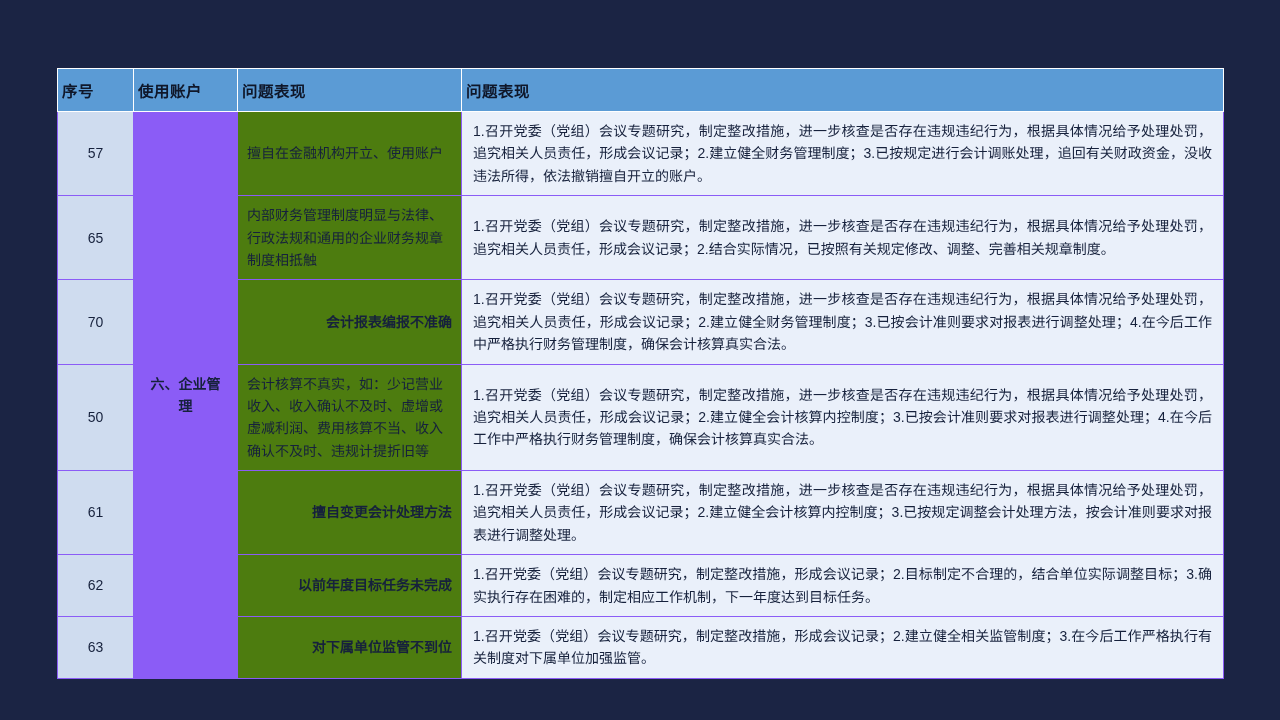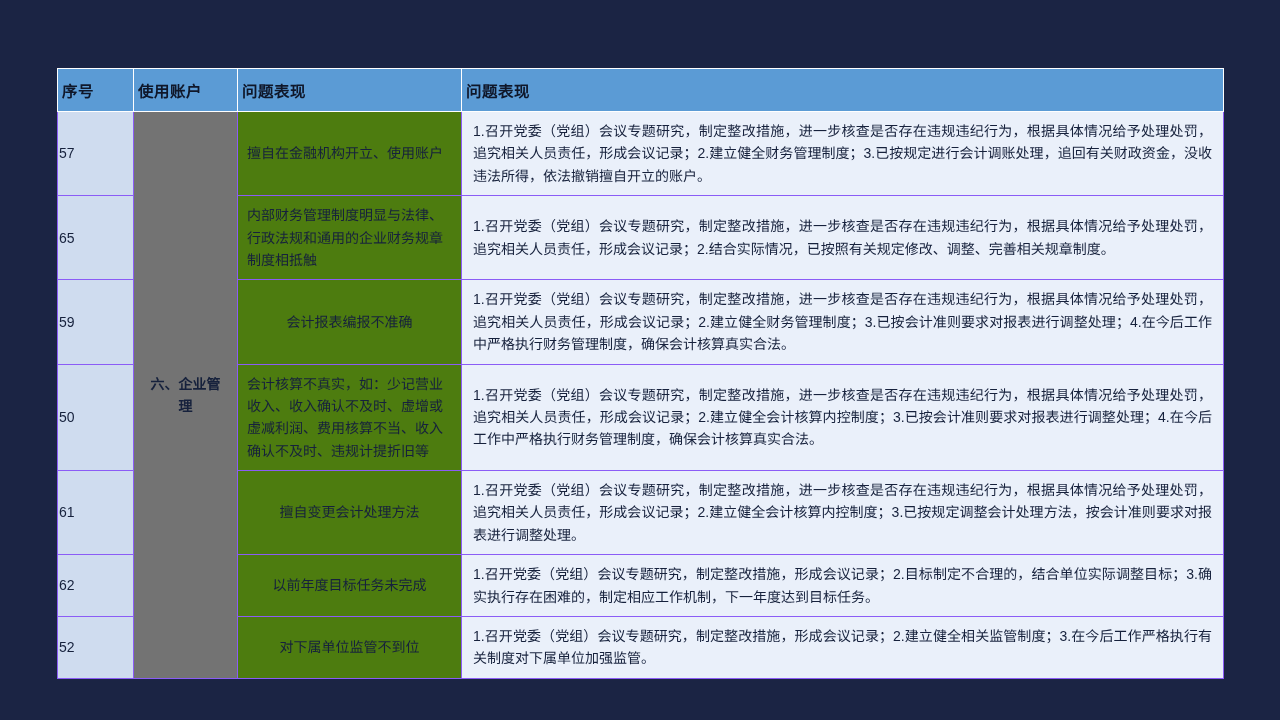--- a/index.html
+++ b/index.html
@@ -48,38 +48,40 @@
     letter-spacing: 0.5px;
   }
   table.audit td {
     border: 1px solid #8b5cf6;
     font-size: 14px;
     color: #16213c;
     vertical-align: middle;
     line-height: 1.6;
   }
   td.num {
+    text-align: center;
     background: #cfdcef;
     font-size: 14px;
   }
   td.cat {
     text-align: center;
-    background: #737373;
+    background: #8b5cf6;
     font-weight: bold;
     font-size: 15px;
     line-height: 1.7;
     padding: 0 12px;
   }
   td.issue {
     background: #4d7c0f;
     padding: 8px 9px;
     text-align: left;
   }
   td.issue.center {
-    text-align: center;
+    text-align: right;
+    font-weight: bold;
   }
   td.guide {
     background: #eaf0fa;
     padding: 8px 11px;
     text-align: justify;
     text-justify: inter-ideograph;
     line-height: 1.62;
   }
 </style>
 </head>
@@ -108,40 +110,40 @@
           <td class="cat" rowspan="7">六、企业管理</td>
           <td class="issue">擅自在金融机构开立、使用账户</td>
           <td class="guide">1.召开党委（党组）会议专题研究，制定整改措施，进一步核查是否存在违规违纪行为，根据具体情况给予处理处罚，追究相关人员责任，形成会议记录；2.建立健全财务管理制度；3.已按规定进行会计调账处理，追回有关财政资金，没收违法所得，依法撤销擅自开立的账户。</td>
         </tr>
         <tr>
           <td class="num">65</td>
           <td class="issue">内部财务管理制度明显与法律、行政法规和通用的企业财务规章制度相抵触</td>
           <td class="guide">1.召开党委（党组）会议专题研究，制定整改措施，进一步核查是否存在违规违纪行为，根据具体情况给予处理处罚，追究相关人员责任，形成会议记录；2.结合实际情况，已按照有关规定修改、调整、完善相关规章制度。</td>
         </tr>
         <tr>
-          <td class="num">59</td>
+          <td class="num">70</td>
           <td class="issue center">会计报表编报不准确</td>
           <td class="guide">1.召开党委（党组）会议专题研究，制定整改措施，进一步核查是否存在违规违纪行为，根据具体情况给予处理处罚，追究相关人员责任，形成会议记录；2.建立健全财务管理制度；3.已按会计准则要求对报表进行调整处理；4.在今后工作中严格执行财务管理制度，确保会计核算真实合法。</td>
         </tr>
         <tr>
           <td class="num">50</td>
           <td class="issue">会计核算不真实，如：少记营业收入、收入确认不及时、虚增或虚减利润、费用核算不当、收入确认不及时、违规计提折旧等</td>
           <td class="guide">1.召开党委（党组）会议专题研究，制定整改措施，进一步核查是否存在违规违纪行为，根据具体情况给予处理处罚，追究相关人员责任，形成会议记录；2.建立健全会计核算内控制度；3.已按会计准则要求对报表进行调整处理；4.在今后工作中严格执行财务管理制度，确保会计核算真实合法。</td>
         </tr>
         <tr>
           <td class="num">61</td>
           <td class="issue center">擅自变更会计处理方法</td>
           <td class="guide">1.召开党委（党组）会议专题研究，制定整改措施，进一步核查是否存在违规违纪行为，根据具体情况给予处理处罚，追究相关人员责任，形成会议记录；2.建立健全会计核算内控制度；3.已按规定调整会计处理方法，按会计准则要求对报表进行调整处理。</td>
         </tr>
         <tr>
           <td class="num">62</td>
           <td class="issue center">以前年度目标任务未完成</td>
           <td class="guide">1.召开党委（党组）会议专题研究，制定整改措施，形成会议记录；2.目标制定不合理的，结合单位实际调整目标；3.确实执行存在困难的，制定相应工作机制，下一年度达到目标任务。</td>
         </tr>
         <tr>
-          <td class="num">52</td>
+          <td class="num">63</td>
           <td class="issue center">对下属单位监管不到位</td>
           <td class="guide">1.召开党委（党组）会议专题研究，制定整改措施，形成会议记录；2.建立健全相关监管制度；3.在今后工作严格执行有关制度对下属单位加强监管。</td>
         </tr>
       </tbody>
     </table>
   </div>
 </div>
 
 </body></html>

